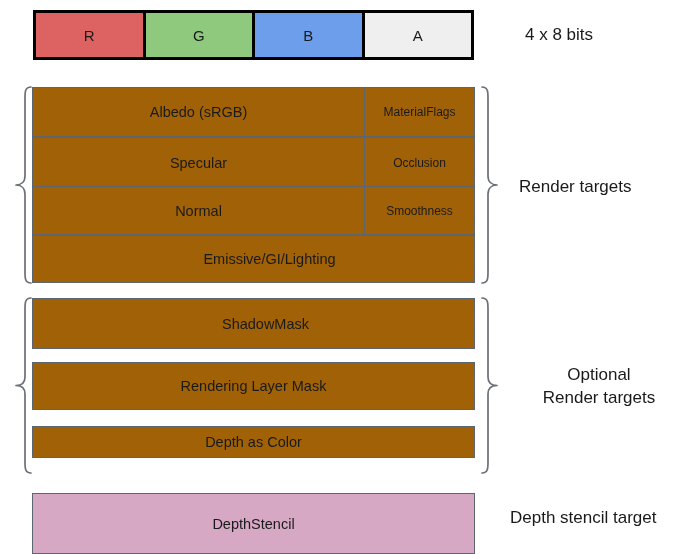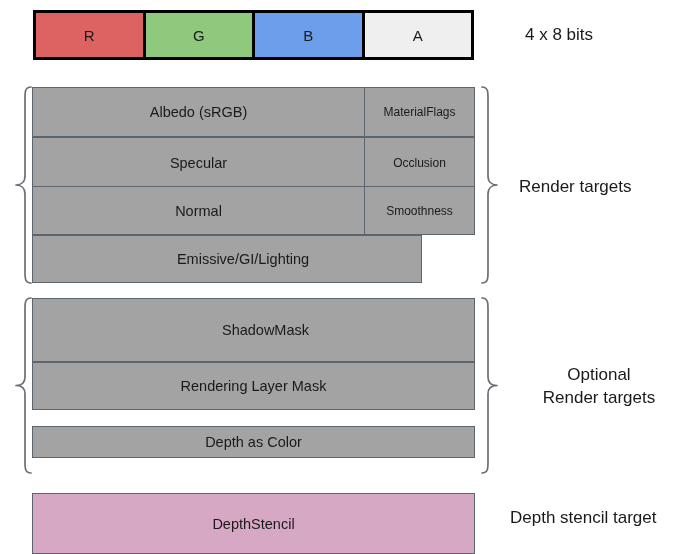--- a/index.html
+++ b/index.html
@@ -43,21 +43,21 @@
     border-right: 3px solid #000000;
     box-sizing: border-box;
   }
   .rgba-cell:last-child { border-right: none; }
 
   
   .box {
     position: absolute;
     box-sizing: border-box;
     border: 1.6px solid #5c6670;
-    background: #a3a3a3;
+    background: #a16207;
     display: flex;
     align-items: center;
     font-size: 14.5px;
     color: #1a1a1a;
   }
   .box .main-label {
     flex: 1 1 auto;
     text-align: center;
     padding: 0 4px;
   }
@@ -134,35 +134,35 @@
   <div class="box" style="left:32px; top:137px; width:443px; height:52px;">
     <span class="main-label">Specular</span>
     <span class="alpha-cell">Occlusion</span>
   </div>
 
   <div class="box" style="left:32px; top:186px; width:443px; height:49px;">
     <span class="main-label">Normal</span>
     <span class="alpha-cell">Smoothness</span>
   </div>
 
-  <div class="box" style="left:32px; top:235px; width:390px; height:48px;padding-left:32px;">
+  <div class="box" style="left:32px; top:235px; width:443px; height:48px;padding-left:32px;">
     <span class="main-label">Emissive/GI/Lighting</span>
   </div>
 
   <div class="section-label" style="left:519px; top:176px;">Render targets</div>
 
   <svg class="brace" style="left:14px; top:297px;" width="20" height="177" viewBox="0 0 20 177">
     <path d="M17 1 C11 1 11 6 11 12 L11 80 C11 86 7 88.5 2 88.5 C7 88.5 11 91 11 97 L11 165 C11 171 11 176 17 176"></path>
   </svg>
 
   <svg class="brace" style="left:479px; top:297px;" width="20" height="177" viewBox="0 0 20 177">
     <path d="M3 1 C9 1 9 6 9 12 L9 80 C9 86 13 88.5 18 88.5 C13 88.5 9 91 9 97 L9 165 C9 171 9 176 3 176"></path>
   </svg>
 
-  <div class="box" style="left:32px; top:298px; width:443px; height:64px;padding-left:24px;">
+  <div class="box" style="left:32px; top:298px; width:443px; height:51px;padding-left:24px;">
     <span class="main-label">ShadowMask</span>
   </div>
 
   <div class="box" style="left:32px; top:362px; width:443px; height:48px;">
     <span class="main-label">Rendering Layer Mask</span>
   </div>
 
   <div class="box" style="left:32px; top:426px; width:443px; height:32px;">
     <span class="main-label">Depth as Color</span>
   </div>

